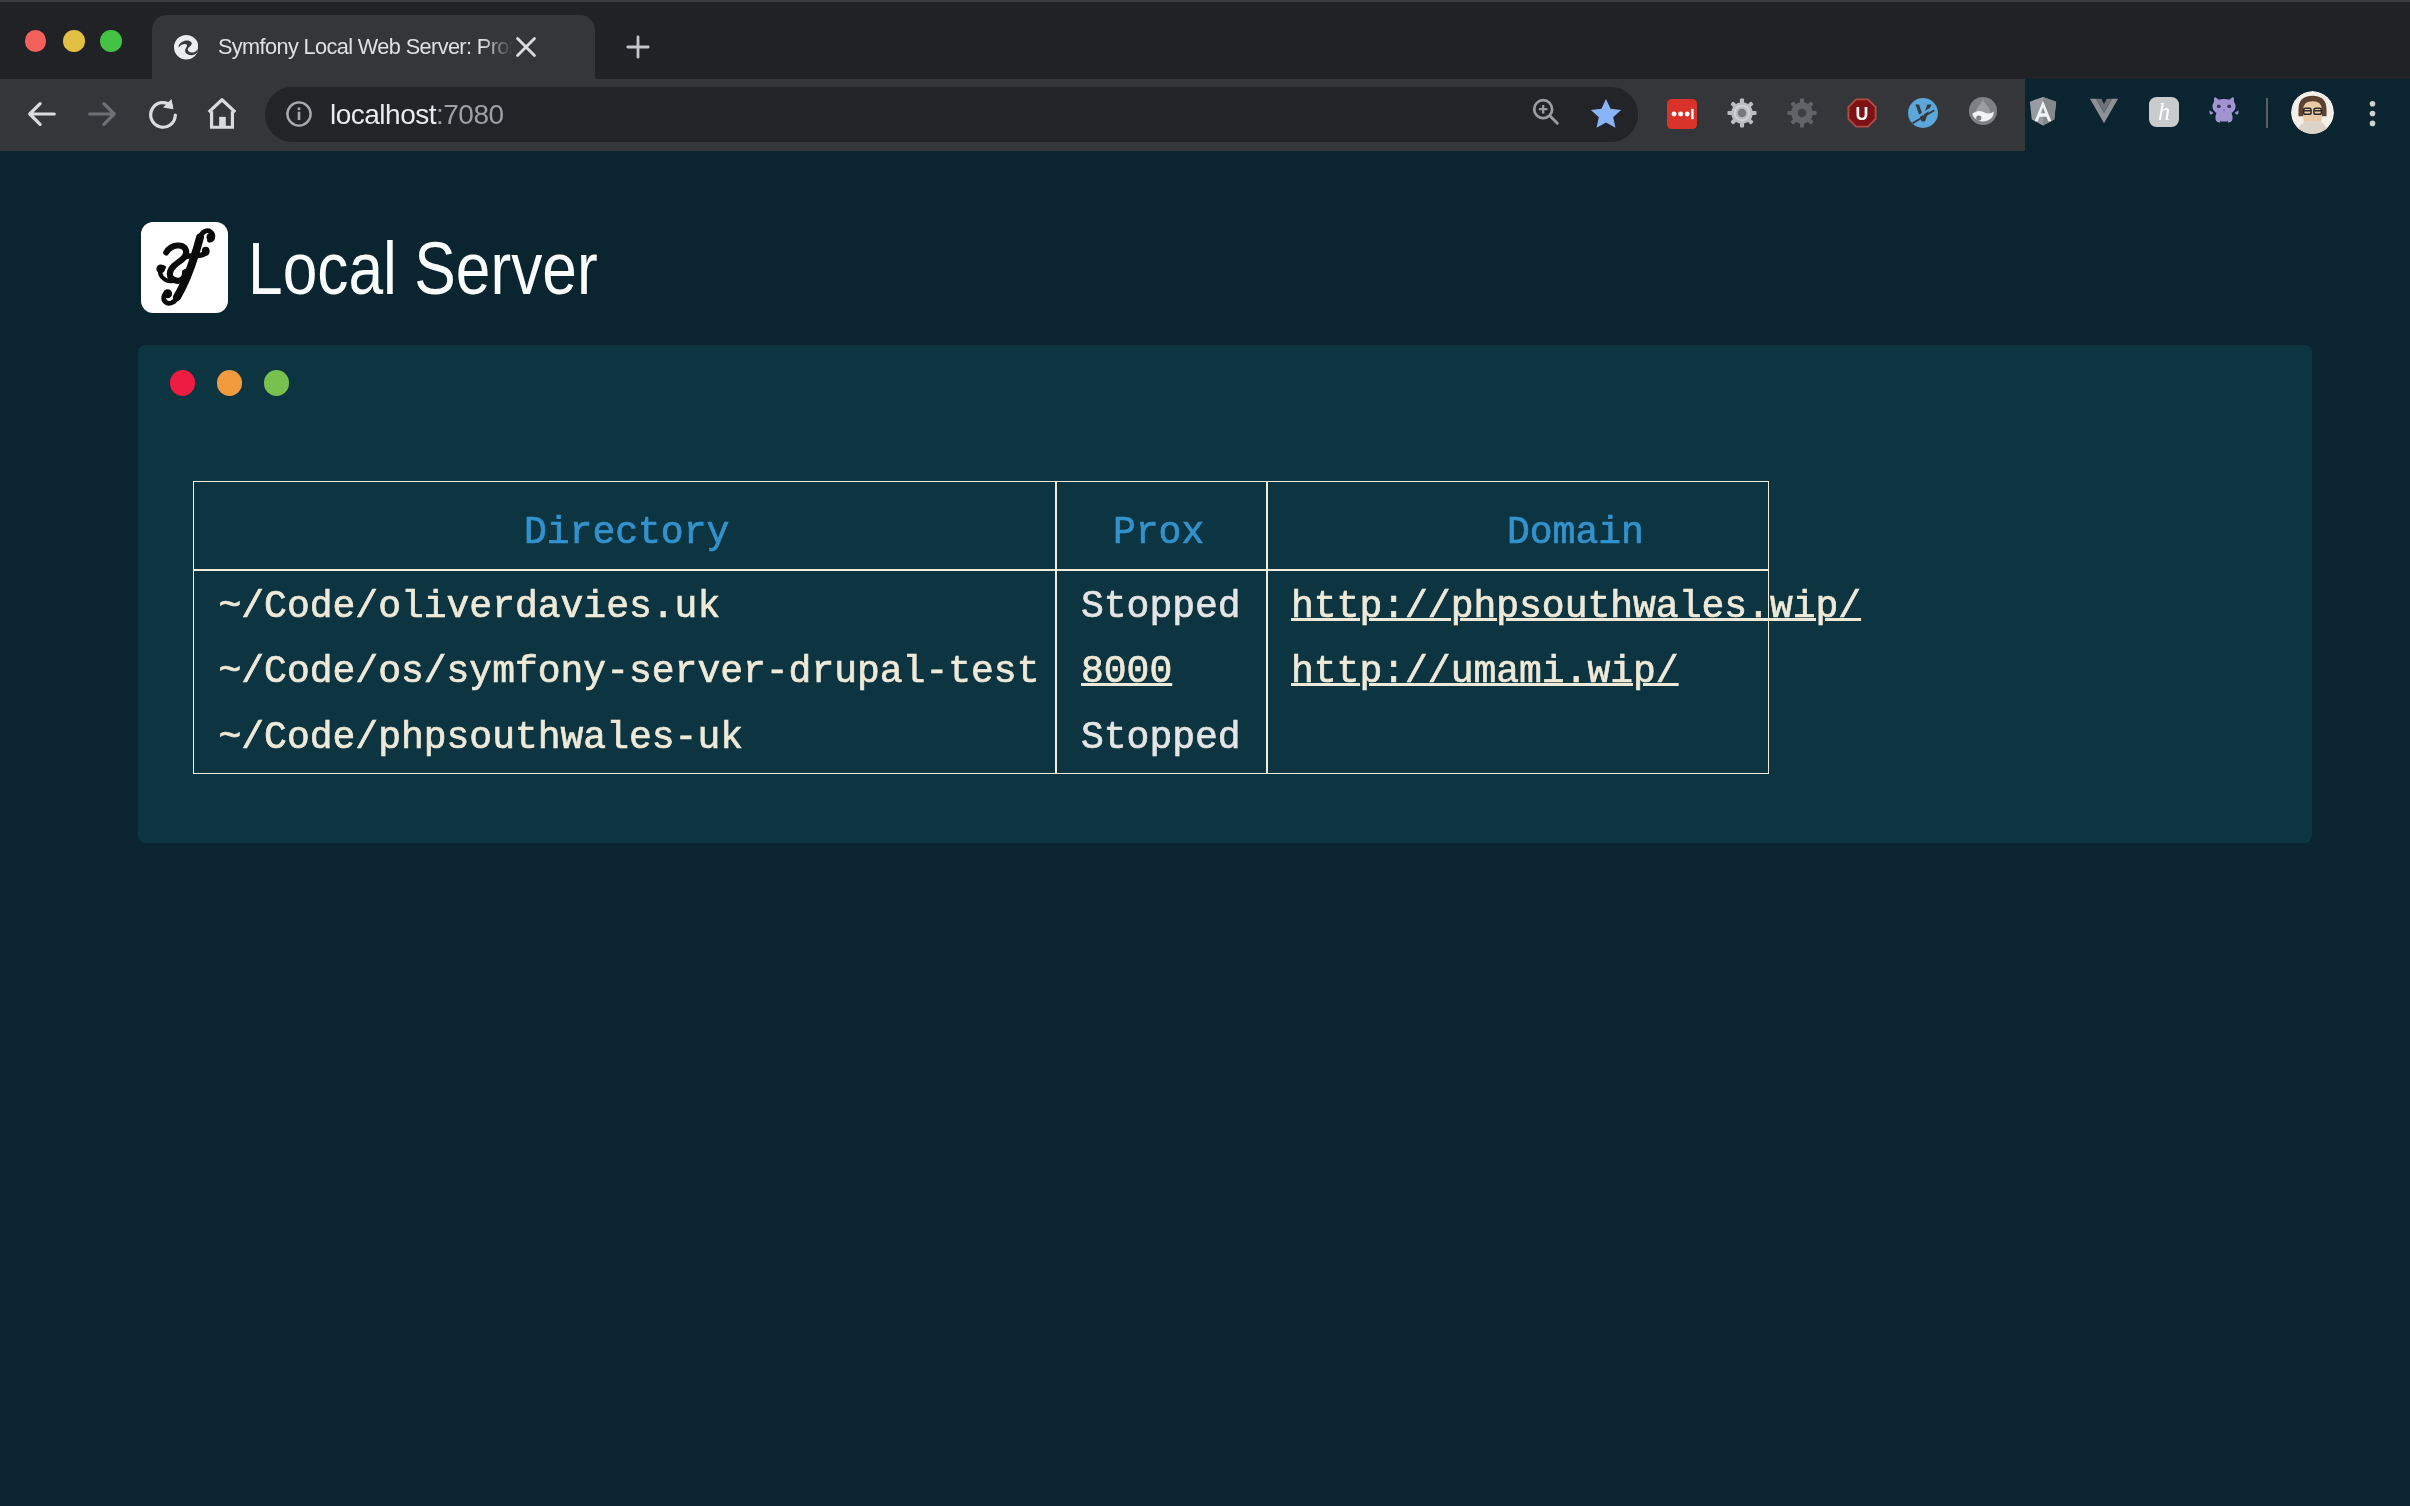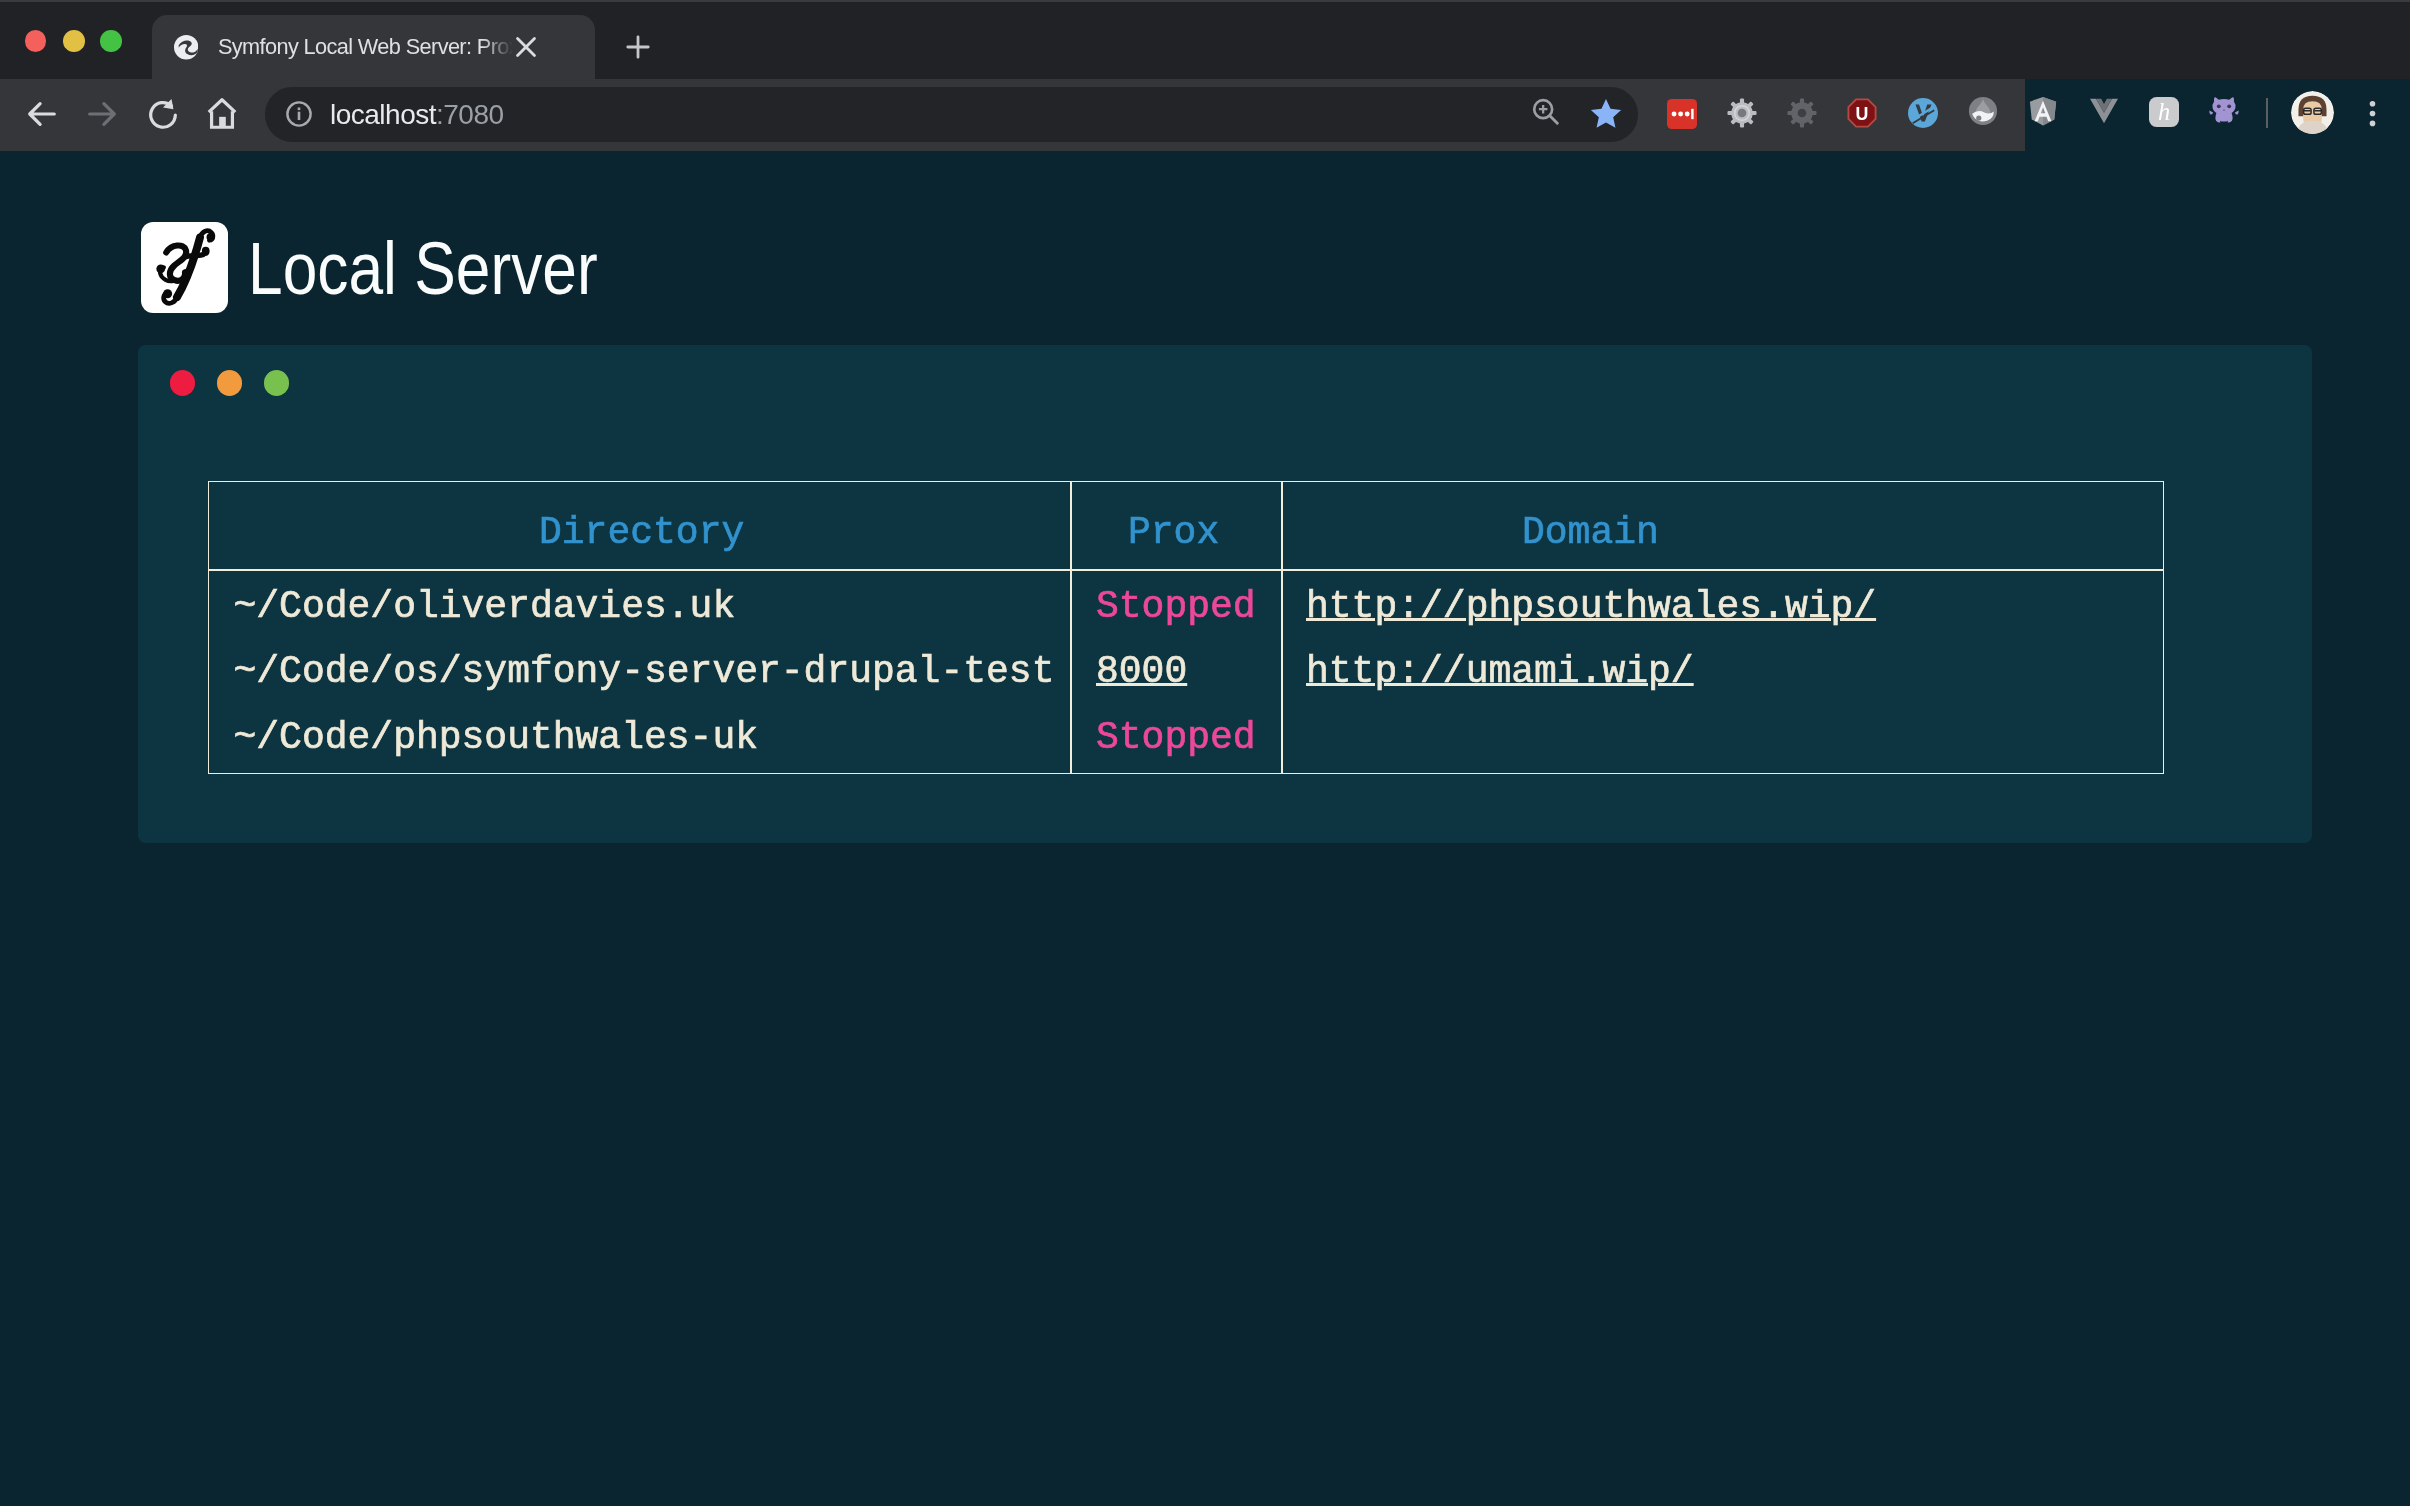--- a/index.html
+++ b/index.html
@@ -28,28 +28,28 @@
   #page { position:absolute; left:0; top:151px; width:2411px; height:1356px; background:#0a2530;margin-left:18px; }
   #logo { position:absolute; left:123px; top:71px; width:87px; height:91px; background:#ffffff; border-radius:12.2px; }
   #brand { position:absolute; left:230px; top:74px; font-size:75px; color:#fafbfb; transform:scaleX(0.8305); transform-origin:0 0; white-space:nowrap; }
   #panel { position:absolute; left:120px; top:194px; width:2174px; height:498px; background:#0d3541; border-radius:7.5px; }
   .pdot { position:absolute; top:25.4px; width:25.4px; height:25.4px; border-radius:50%; }
   #pd-r { left:32px; background:#ed1c40; }
   #pd-o { left:79px; background:#f29a3e; }
   #pd-g { left:126px; background:#78c14f; }
 
   
-  #tbl { position:absolute; left:70px; top:136px; width:1956px; height:293px; border:1.9px solid #f2ecdb; }
+  #tbl { position:absolute; left:55px; top:136px; width:1576px; height:293px; border:1.9px solid #f2ecdb; }
   #hsep { position:absolute; left:0; top:87px; width:100%; height:1.9px; background:#f2ecdb; }
   #vsep1 { position:absolute; left:861px; top:0; width:1.9px; height:100%; background:#f2ecdb; }
   #vsep2 { position:absolute; left:1072px; top:0; width:1.9px; height:100%; background:#f2ecdb; }
   .mono { font-family:"Liberation Mono", monospace; font-size:38px; white-space:pre; -webkit-text-stroke:0.7px currentColor; }
   .blue { color:#3292cd; }
   .cream { color:#efe9d8; }
-  .gold { color:#ec4899; }
+  .gold { color:#e5e5e5; }
   .u { text-decoration:underline; text-decoration-thickness:3.3px; text-underline-offset:0.9px; }
 </style>
 </head>
 <body>
 
 <div id="titlebar">
   <div id="topline"></div>
   <div class="tl" id="tl-r"></div>
   <div class="tl" id="tl-y"></div>
   <div class="tl" id="tl-g"></div>

